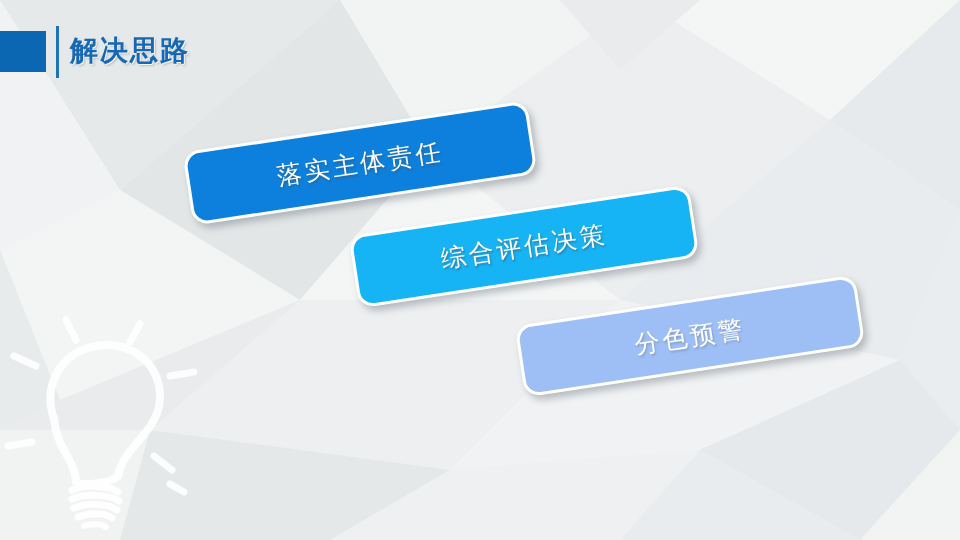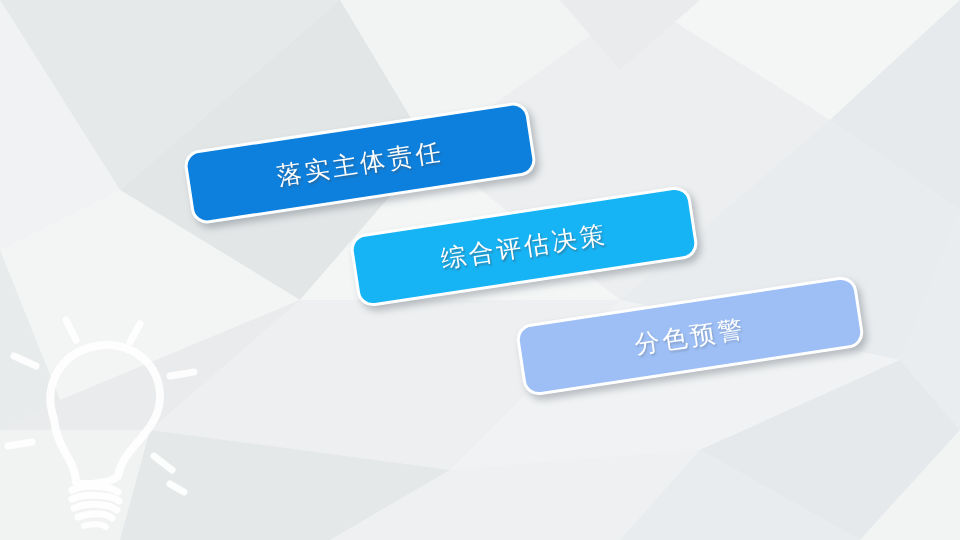--- a/index.html
+++ b/index.html
@@ -176,20 +176,25 @@
       <line x1="64" y1="24" x2="74" y2="44"></line>
       <line x1="138" y1="28" x2="128" y2="46"></line>
       <line x1="12" y1="60" x2="34" y2="70"></line>
       <line x1="168" y1="80" x2="192" y2="76"></line>
       <line x1="6" y1="150" x2="30" y2="146"></line>
       <line x1="152" y1="160" x2="170" y2="174"></line>
       <line x1="168" y1="188" x2="182" y2="196"></line>
     </g>
   </svg>
 
+  <div id="header">
+    <div id="header-square"></div>
+    <div id="header-rule"></div>
+    <div id="header-title">解决思路</div>
+  </div>
 
   <div class="banner" id="banner-1">
     <span class="banner-label">落实主体责任</span>
   </div>
 
   <div class="banner" id="banner-2">
     <span class="banner-label">综合评估决策</span>
   </div>
 
   <div class="banner" id="banner-3">

